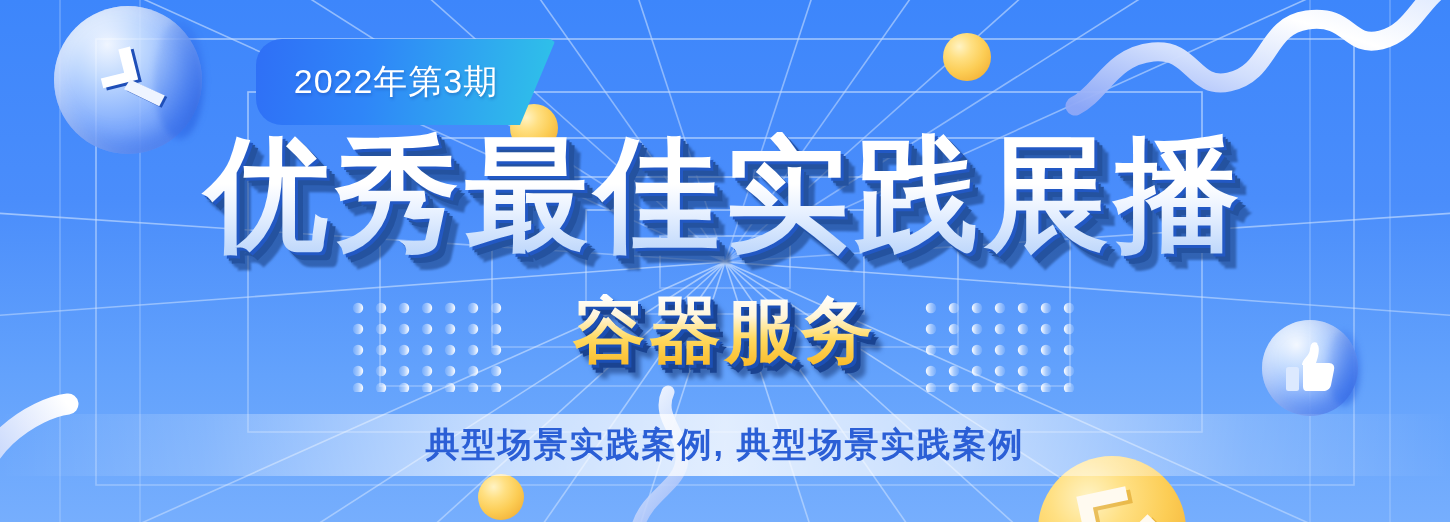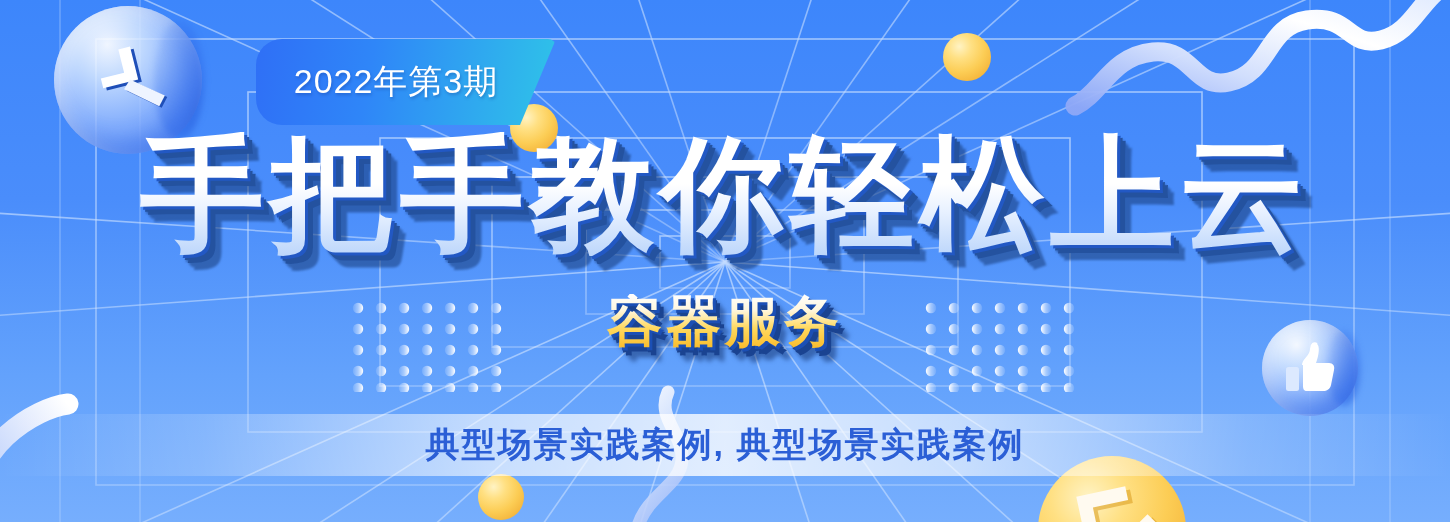--- a/index.html
+++ b/index.html
@@ -82,21 +82,21 @@
       drop-shadow(5px 5px 0 #24529f)
       drop-shadow(6px 7px 1px rgba(22, 58, 120, 0.55));
   }
 
   .title-sub {
     position: absolute;
     left: 0;
     right: 0;
     top: 294px;
     text-align: center;
-    font-size: 55px;
+    font-size: 72px;
     line-height: 1;
     font-weight: 900;
     letter-spacing: 4px;
     white-space: nowrap;
     color: #ffd35a;
     background: linear-gradient(180deg, #ffffff 0%, #fff6dc 30%, #ffd95f 62%, #f9bb2a 100%);
     -webkit-background-clip: text;
     background-clip: text;
     -webkit-text-fill-color: transparent;
     filter:
@@ -417,21 +417,21 @@
   </div>
 
   <div class="sphere sphere-gold" style="left:510px; top:104px; width:48px; height:48px;"></div>
   <div class="sphere sphere-gold" style="left:943px; top:33px; width:48px; height:48px;"></div>
   <div class="sphere sphere-gold" style="left:478px; top:474px; width:46px; height:46px;"></div>
 
   <div class="badge">
     <span class="badge-text">2022年第3期</span>
   </div>
 
-  <div class="title-main">手把手教你轻松上云</div>
+  <div class="title-main">优秀最佳实践展播</div>
 
   <div class="title-sub">容器服务</div>
 
   <div class="tagline-band">
     <span class="tagline-text">典型场景实践案例, 典型场景实践案例</span>
   </div>
 
 </div>
 
 </body></html>

